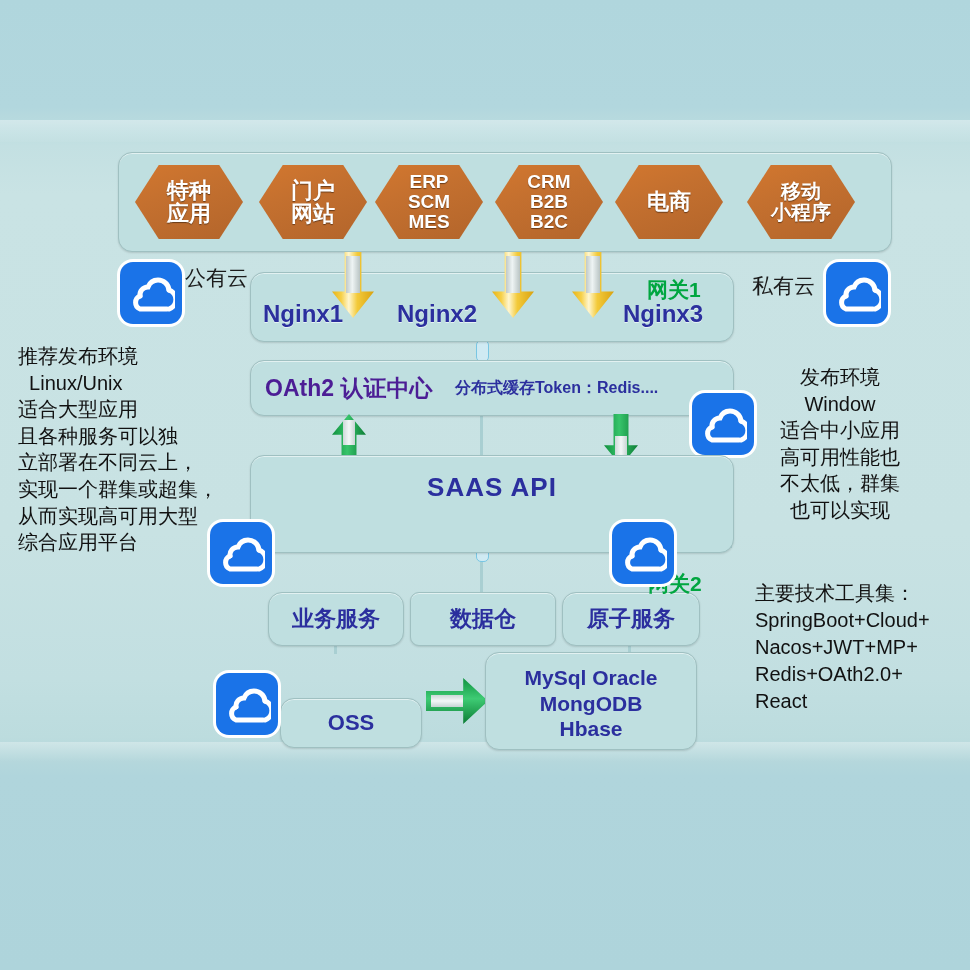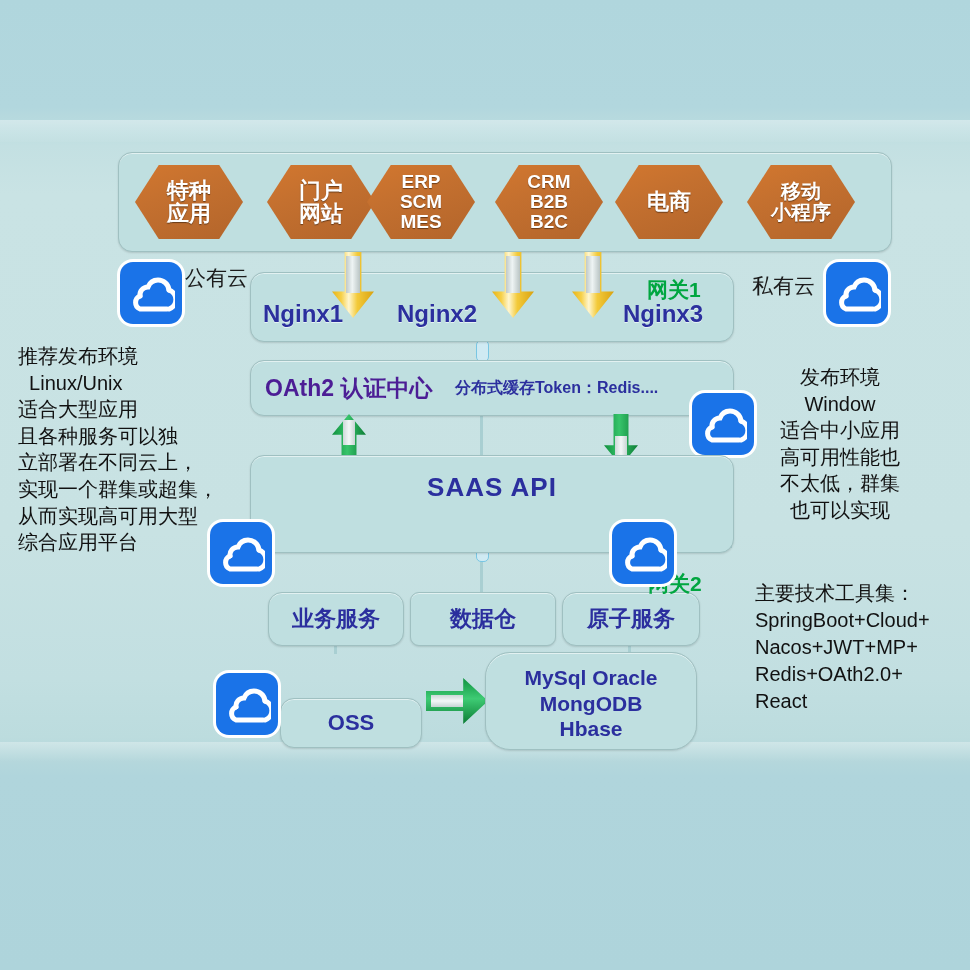--- a/index.html
+++ b/index.html
@@ -77,21 +77,21 @@
   .svc{position:absolute;height:52px;display:flex;align-items:center;justify-content:center;
        color:#2b2f9e;font-weight:bold;font-size:22px;}
   #svc1{left:268px;top:592px;width:134px;}
   #svc2{left:410px;top:592px;width:144px;border-radius:9px;}
   #svc3{left:562px;top:592px;width:136px;}
 
   #task{left:280px;top:652px;width:136px;height:48px;}
   #oss{left:280px;top:698px;width:140px;height:48px;}
   .svc.sm{font-size:22px;}
 
-  #dbbox{left:485px;top:652px;width:210px;height:96px;border-radius:25px;}
+  #dbbox{left:485px;top:652px;width:210px;height:96px;}
   #dbtext{position:absolute;left:0;right:0;top:12px;text-align:center;
     color:#2b2f9e;font-weight:bold;font-size:21px;line-height:1.22;}
 
   #gw2{position:absolute;left:648px;top:570px;color:#00a640;font-weight:bold;font-size:21px;}
 
   
   .conn{position:absolute;background:#a9cfd2;}
   .pill{position:absolute;width:11px;height:20px;border:1px solid #79c6e3;border-radius:5px;
         background:#cfeaf3;}
 
@@ -127,27 +127,27 @@
   <div class="pill" style="left:476px;top:340px;"></div>
   <div class="pill" style="left:476px;top:540px;"></div>
 
   <div class="panel" id="hexrow">
     <div class="hex cn" style="left:16px;">
       <div>
           <span>特种</span>
           <span>应用</span>
         </div>
     </div>
-    <div class="hex cn" style="left:148px;">
+    <div class="hex cn" style="left:140px;">
       <div>
           <span>门户</span>
           <span>网站</span>
         </div>
     </div>
-    <div class="hex en3" style="left:248px;justify-content:center;">
+    <div class="hex en3" style="left:256px;justify-content:center;">
       <div>
           <span>ERP</span>
           <span>SCM</span>
           <span>MES</span>
         </div>
     </div>
     <div class="hex en3" style="left:376px;">
       <div>
           <span>CRM</span>
           <span>B2B</span>

